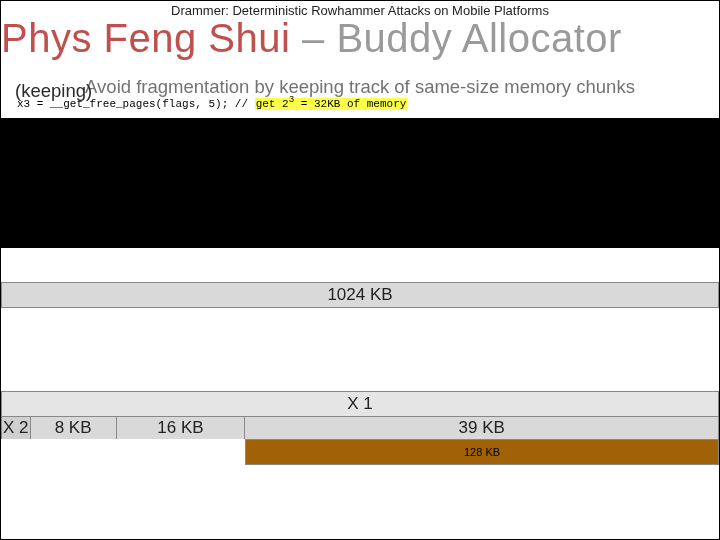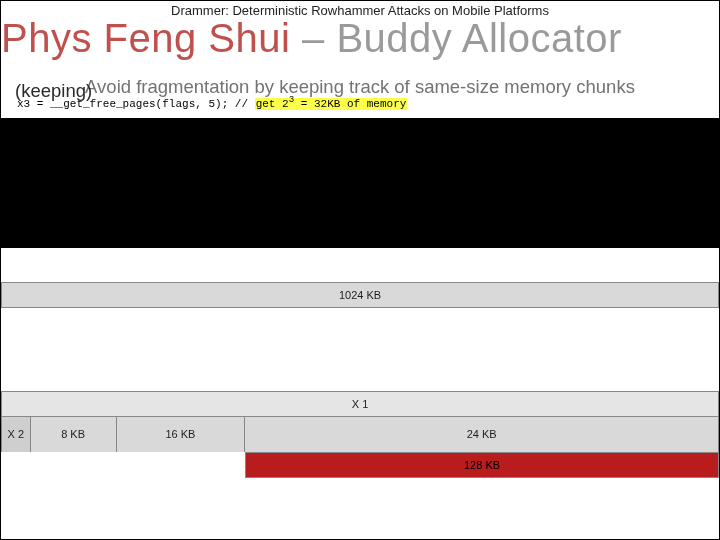--- a/index.html
+++ b/index.html
@@ -11,38 +11,38 @@
     .body { padding: 14px 14px 0 14px; }
     .lead { font-size: 18.5px; color: #737373; line-height: 1.25; text-align: center; }
     .codeblock { position: relative; margin-top: -6px; }
     .buddies { position: absolute; top: -12px; left: 0; font-size: 18.5px; color: #2a2a2a; }
     .code { font-family: "Courier New", monospace; font-size: 11px; color: #000; padding: 2px 2px; }
     .code .hl { background: #fcff4a; padding: 0 1px; }
     .blackband { background: #000; height: 130px; width: 100%; margin-top: 6px; }
 
     
     .diagram { padding: 0; margin-top: 34px; }
-    .row { display: flex; width: 100%; height: 26px; border: 1px solid #888; background: #d9d9d9; font-size: 11px; color: #222; text-align: right; }
+    .row { display: flex; width: 100%; height: 26px; border: 1px solid #888; background: #d9d9d9; font-size: 17px; color: #222; text-align: right; }
     .cell { display: flex; align-items: center; justify-content: center; border-right: 1px solid #888; }
     .cell:last-child { border-right: none; }
     .gap { height: 10px; }
 
     
     .row-bg-light { background: #d9d9d9; }
     .row-bg-mid { background: #e5e5e5; }
 
     
     .w-full { width: 100%; }
 
     
     .tight { margin-top: -1px; }
 
     .row-128 { display:flex; width:100%; height:26px; font-size:11px; }
     .blank { background:#fff; border:none; }
-    .big { background:#b91c1c; border:1px solid #888; display:flex; align-items:center; justify-content:center; }
+    .big { background:#a16207; border:1px solid #888; display:flex; align-items:center; justify-content:center; }
   </style>
 </head>
 <body>
 
 <div class="slide">
   <div class="supertitle">Drammer: Deterministic Rowhammer Attacks on Mobile Platforms</div>
   <div class="title">
     <span>Phys Feng Shui</span><span class="gray"> – </span><span class="gray">Buddy Allocator</span>
   </div>
 
@@ -62,25 +62,25 @@
     <div class="row row-bg-light">
       <div class="cell w-full">1024 KB</div>
     </div>
 
     <div style="height:84px"></div>
 
     <div class="row row-bg-mid tight">
       <div class="cell w-full">X 1</div>
     </div>
 
-    <div class="row row-bg-light tight" style="height:37px">
+    <div class="row row-bg-light tight" style="height:24px">
       <div class="cell" style="width:4%; background:#cfcfcf">X 2</div>
       <div class="cell" style="width:12%">8 KB</div>
       <div class="cell" style="width:18%">16 KB</div>
-      <div class="cell" style="width:66%">24 KB</div>
+      <div class="cell" style="width:66%">39 KB</div>
     </div>
 
     <div class="row-128 tight">
       <div class="blank" style="width:34%"></div>
       <div class="big" style="width:66%">128 KB</div>
     </div>
 
     <div class="gap"></div>
 
     <div class="row-128">

